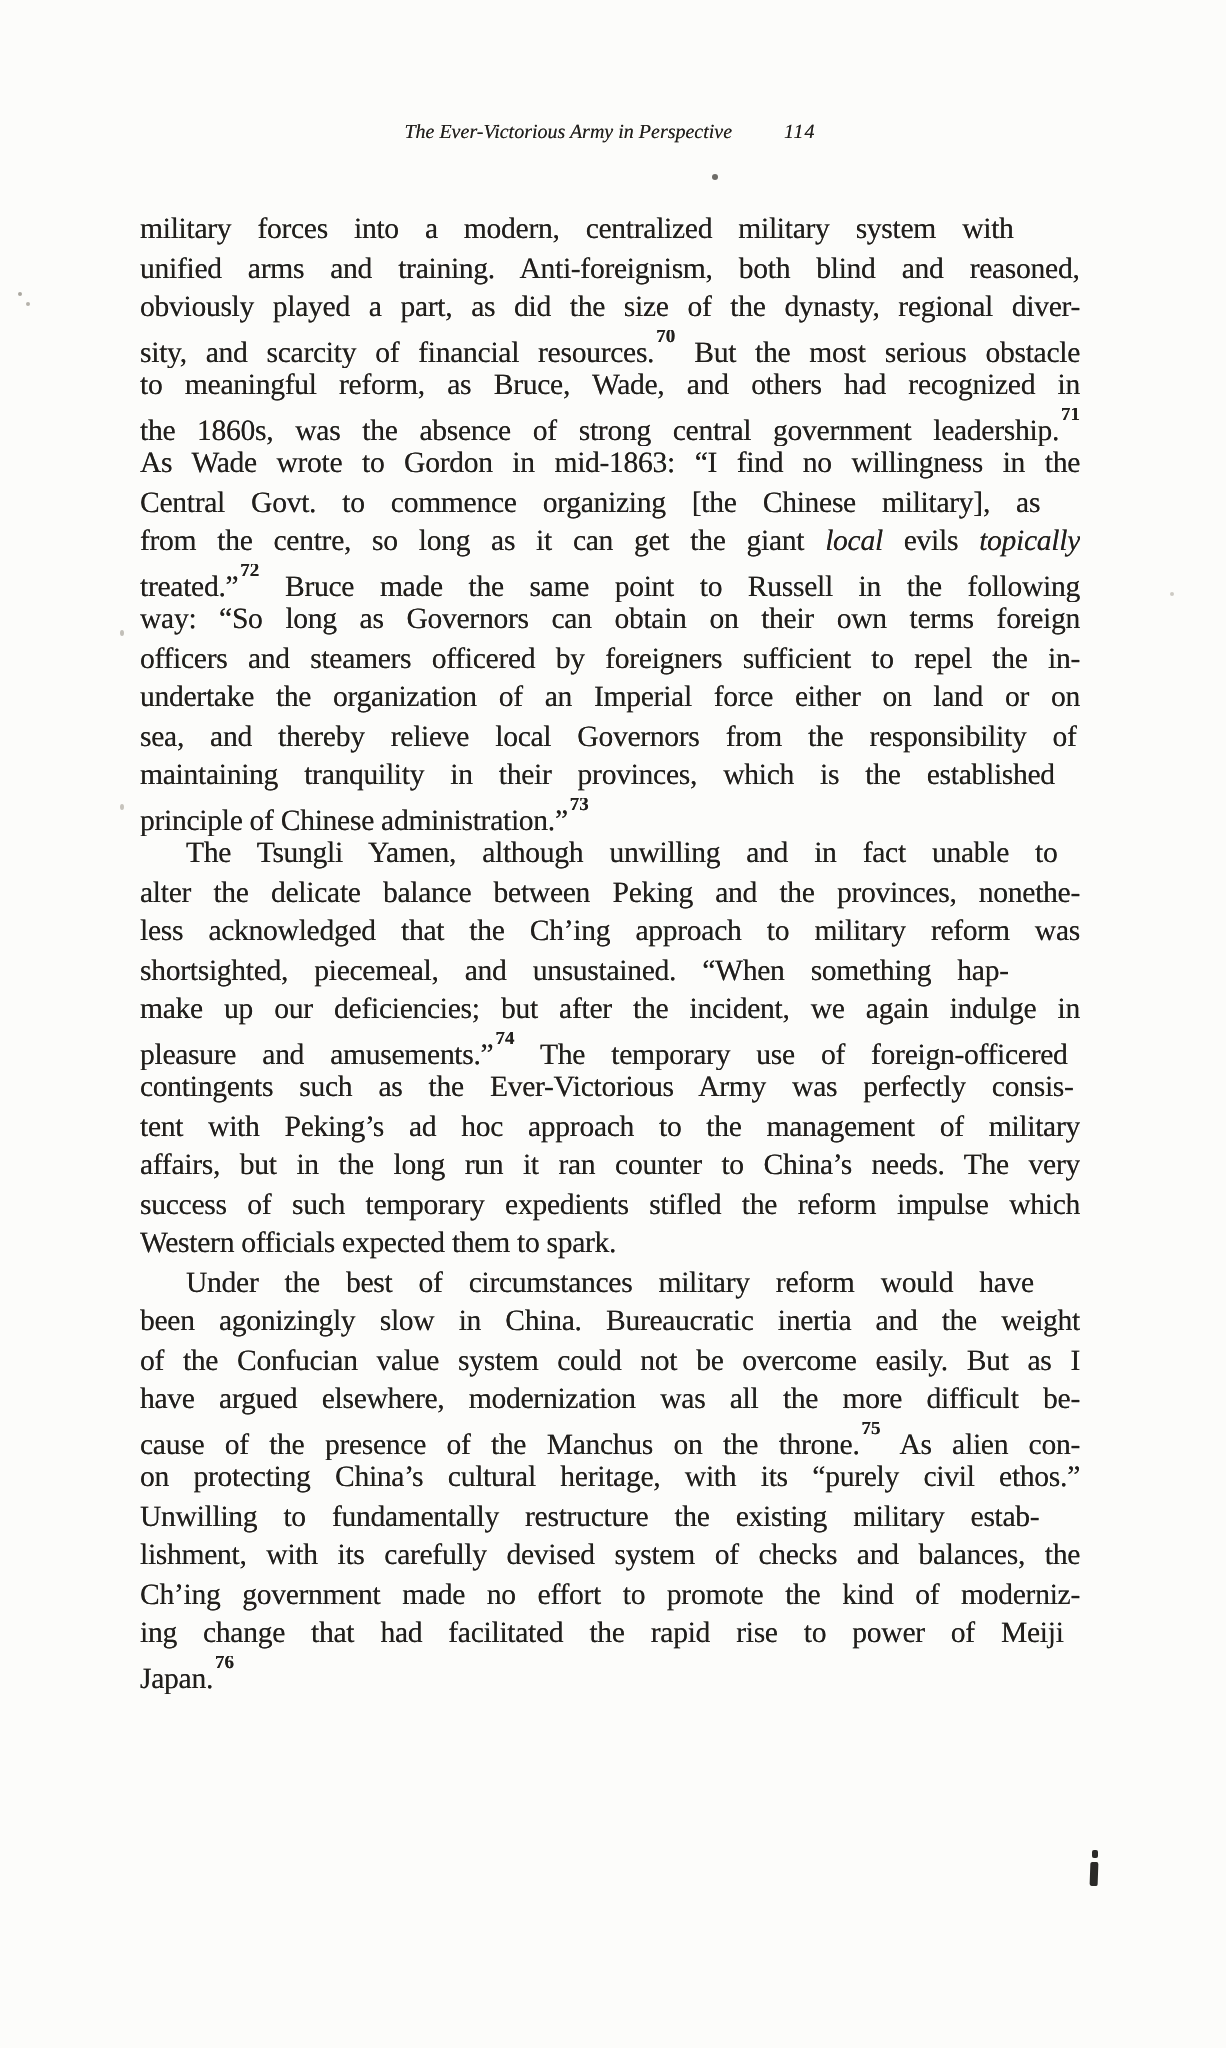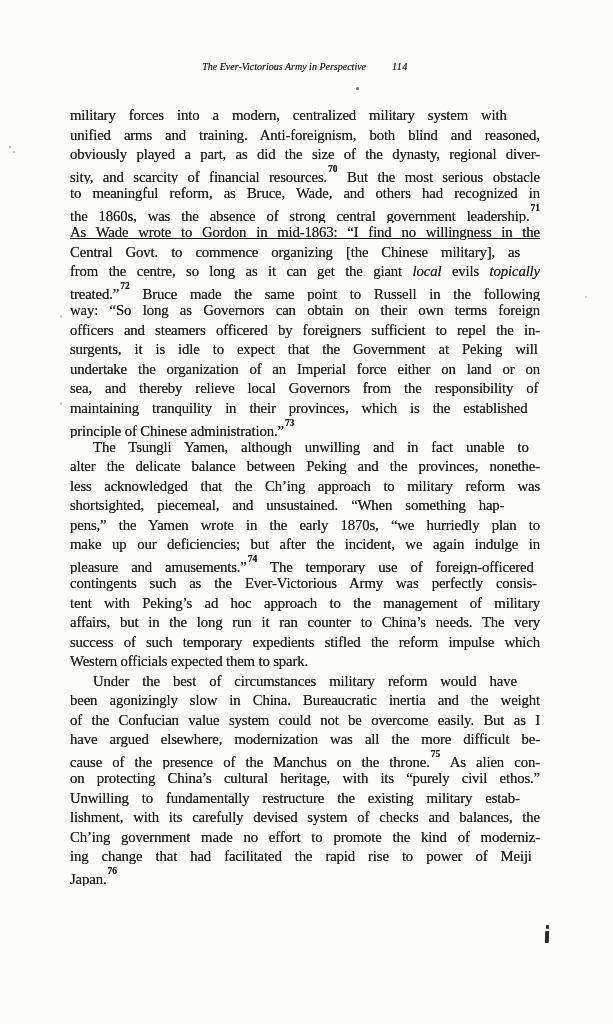--- a/index.html
+++ b/index.html
@@ -61,38 +61,36 @@
   </div>
 
   <div class="textcol">
       <div class="para">
         <div class="line"><span class="line-inner" style="word-spacing: 9.5px;">military forces into a modern, centralized military system with</span></div>
         <div class="line"><span class="line-inner" style="word-spacing: 9.5px;">unified arms and training. Anti-foreignism, both blind and reasoned,</span></div>
         <div class="line"><span class="line-inner" style="word-spacing: 5.85938px;">obviously played a part, as did the size of the dynasty, regional diver-</span></div>
         <div class="line"><span class="line-inner" style="word-spacing: 5.95156px;">sity, and scarcity of financial resources.<sup class="sup">70</sup> But the most serious obstacle</span></div>
         <div class="line"><span class="line-inner" style="word-spacing: 7.66406px;">to meaningful reform, as Bruce, Wade, and others had recognized in</span></div>
         <div class="line"><span class="line-inner" style="word-spacing: 7.38368px;">the 1860s, was the absence of strong central government leadership.<sup class="sup">71</sup></span></div>
-        <div class="line"><span class="line-inner" style="word-spacing: 6.27604px; text-decoration: underline;">As Wade wrote to Gordon in mid-1863: “I find no willingness in the</span></div>
+        <div class="line"><span class="line-inner" style="word-spacing: 6.27604px;">As Wade wrote to Gordon in mid-1863: “I find no willingness in the</span></div>
         <div class="line"><span class="line-inner" style="word-spacing: 9.5px;">Central Govt. to commence organizing [the Chinese military], as</span></div>
         <div class="line"><span class="line-inner" style="word-spacing: 6.93149px;">from the centre, so long as it can get the giant <span class="it">local</span> evils <span class="it">topically</span></span></div>
         <div class="line"><span class="line-inner" style="word-spacing: 9.29531px;">treated.”<sup class="sup">72</sup> Bruce made the same point to Russell in the following</span></div>
         <div class="line"><span class="line-inner" style="word-spacing: 7.84801px;">way: “So long as Governors can obtain on their own terms foreign</span></div>
         <div class="line"><span class="line-inner" style="word-spacing: 6.67812px;">officers and steamers officered by foreigners sufficient to repel the in-</span></div>
-        <div class="line"><span class="line-inner" style="word-spacing: 9.5px;">surgents, it is idle to expect that the Government at Peking will</span></div>
         <div class="line"><span class="line-inner" style="word-spacing: 7.41051px; text-align: center;">undertake the organization of an Imperial force either on land or on</span></div>
         <div class="line"><span class="line-inner" style="word-spacing: 9.5px;">sea, and thereby relieve local Governors from the responsibility of</span></div>
         <div class="line"><span class="line-inner" style="word-spacing: 9.5px;">maintaining tranquility in their provinces, which is the established</span></div>
         <div class="line last"><span class="line-inner">principle of Chinese administration.”<sup class="sup">73</sup></span></div>
       </div>
       <div class="para para-indent">
         <div class="line"><span class="line-inner" style="word-spacing: 9.5px;">The Tsungli Yamen, although unwilling and in fact unable to</span></div>
         <div class="line"><span class="line-inner" style="word-spacing: 7.63021px;">alter the delicate balance between Peking and the provinces, nonethe-</span></div>
         <div class="line"><span class="line-inner" style="word-spacing: 9.06424px;">less acknowledged that the Ch’ing approach to military reform was</span></div>
         <div class="line"><span class="line-inner" style="word-spacing: 9.5px;">shortsighted, piecemeal, and unsustained. “When something hap-</span></div>
-        <div class="line"><span class="line-inner" style="word-spacing: 8.70881px;">pens,” the Yamen wrote in the early 1870s, “we hurriedly plan to</span></div>
         <div class="line"><span class="line-inner" style="word-spacing: 7.0625px;">make up our deficiencies; but after the incident, we again indulge in</span></div>
         <div class="line"><span class="line-inner" style="word-spacing: 9.5px;">pleasure and amusements.”<sup class="sup">74</sup> The temporary use of foreign-officered</span></div>
         <div class="line"><span class="line-inner" style="word-spacing: 9.5px;">contingents such as the Ever-Victorious Army was perfectly consis-</span></div>
         <div class="line"><span class="line-inner" style="word-spacing: 8.92188px;">tent with Peking’s ad hoc approach to the management of military</span></div>
         <div class="line"><span class="line-inner" style="word-spacing: 6.3101px;">affairs, but in the long run it ran counter to China’s needs. The very</span></div>
         <div class="line"><span class="line-inner" style="word-spacing: 6.75694px;">success of such temporary expedients stifled the reform impulse which</span></div>
         <div class="line last"><span class="line-inner">Western officials expected them to spark.</span></div>
       </div>
       <div class="para para-indent">
         <div class="line"><span class="line-inner" style="word-spacing: 9.5px;">Under the best of circumstances military reform would have</span></div>

